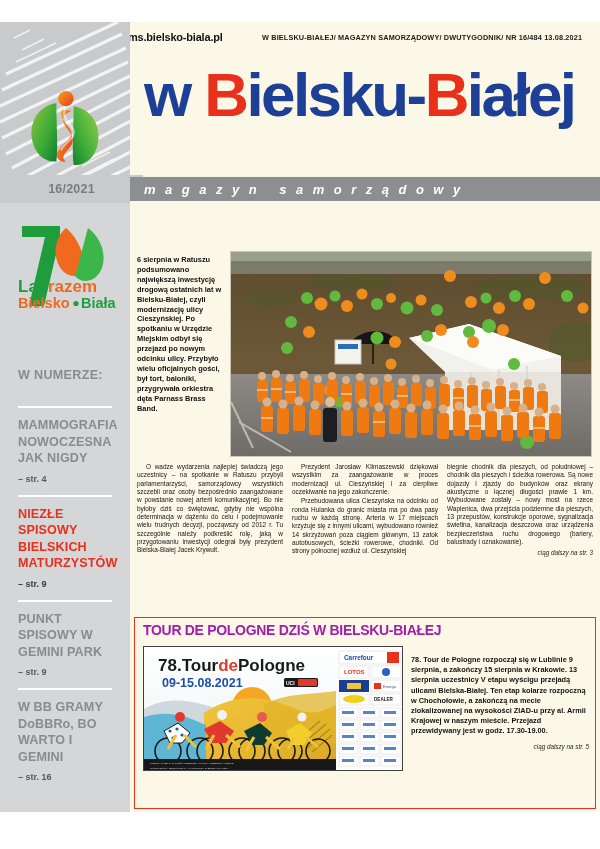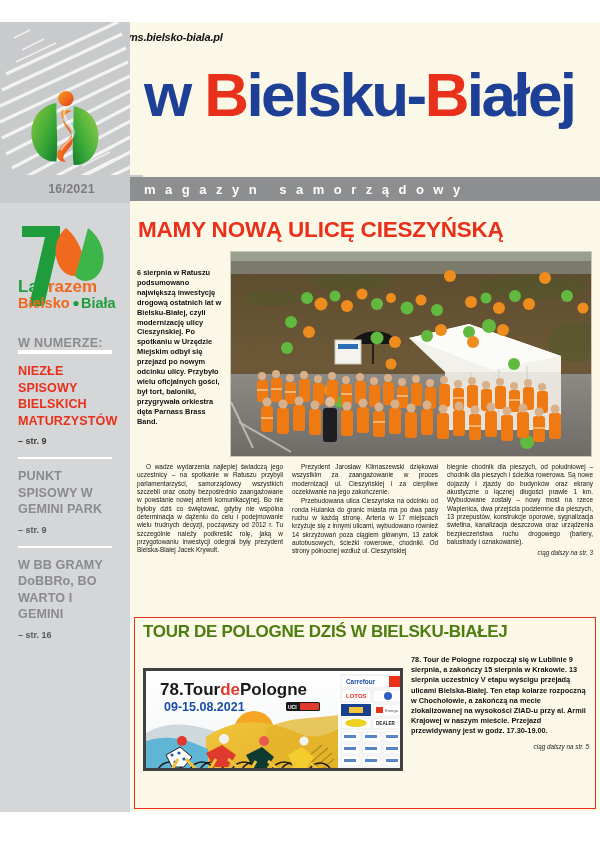--- a/index.html
+++ b/index.html
@@ -19,21 +19,21 @@
   .topbar {
     position: absolute; left: 0; top: 0; width: 600px; height: 22px;
     background: #ffffff;
   }
   .masthead-top {
     position: absolute; left: 0; top: 22px; width: 600px; height: 36px;
     background: #fbf8e8;
   }
   .url {
     position: absolute; left: 128px; top: 31px;
-    font-size: 11px; font-weight: bold; color: #111; letter-spacing: -.2px; font-style: italic;
+    font-size: 11px; font-weight: bold; color: #111; letter-spacing: -.2px;
   }
   .strapline {
     position: absolute; left: 262px; top: 33px;
     font-size: 7.3px; font-weight: bold; color: #1a1a1a;
     letter-spacing: .15px; white-space: nowrap;
   }
 
   
   .rail {
     position: absolute; left: 0; top: 22px; width: 130px; height: 790px;
@@ -75,21 +75,22 @@
     font-size: 12.6px; line-height: 16.5px; font-weight: bold;
     color: #8a8b8d; letter-spacing: .1px;
     font-stretch: condensed;
   }
   .rail-item.red .ttl { color: #e8301b; }
   .rail-item .pg {
     margin-top: 7px; font-size: 9px; font-weight: bold; color: #58595b;
   }
   .rail-item.red .pg { color: #3a3a3a; }
   .rail-head {
-    padding: 6px 14px 0 18px;
+    padding: 6px 14px 24px 18px;
+    margin-top: 32px;
   }
   .rail-head .ttl {
     font-size: 12.6px; font-weight: bold; color: #8a8b8d; letter-spacing: .3px;
   }
 
   
   .masthead {
     position: absolute; left: 130px; top: 58px; width: 424px; height: 117px;
     background: #fbf8e8;
   }
@@ -102,36 +103,36 @@
   }
   .mh-title .r { color: #e8301b; }
 
   .magbar {
     position: absolute; left: 130px; top: 177px; width: 470px; height: 24px;
     background: #8d8e90;
     display: flex; align-items: center;
   }
   .magbar span {
     color: #ffffff; font-size: 13px; font-weight: bold;
-    letter-spacing: 9.5px; padding-left: 14px;
+    letter-spacing: 9.5px; padding-left: 14px; font-style: italic;
   }
 
   
   .main {
     position: absolute; left: 130px; top: 201px; width: 470px; height: 648px;
     background: #fbf8e8;
   }
   .headline {
     position: absolute; left: 8px; top: 16px;
     font-size: 22.5px; font-weight: bold; color: #e8301b;
     letter-spacing: -.2px; white-space: nowrap;
   }
 
   .lead {
-    position: absolute; left: 7px; top: 67px; width: 86px;
+    position: absolute; left: 7px; top: 54px; width: 86px;
     font-size: 7.4px; line-height: 9.9px; font-weight: bold;
     color: #111; text-align: left;
   }
 
   .photo {
     position: absolute; left: 100px; top: 50px; width: 362px; height: 206px;
     border: 1px solid #c9c8b8;
     overflow: hidden; background: #6a5c3f;
   }
 
@@ -153,26 +154,26 @@
   }
 
   
   .tdp {
     position: absolute; left: 4px; top: 416px; width: 462px; height: 192px;
     border: 1.4px solid #e8301b;
     background: #fbf8e8;
   }
   .tdp-head {
     position: absolute; left: 8px; top: 4px;
-    font-size: 17px; font-weight: bold; color: #4d7c0f;
+    font-size: 14px; font-weight: bold; color: #a21caf;
     letter-spacing: -.3px; white-space: nowrap;
   }
   .poster {
-    position: absolute; left: 8px; top: 28px; width: 260px; height: 103px;
-    border: 3px solid #404040; overflow: hidden; background: #eeeee8; margin-top: 22px;
+    position: absolute; left: 8px; top: 28px; width: 260px; height: 125px;
+    border: 1px solid #404040; overflow: hidden; background: #eeeee8;
   }
   .tdp-text {
     position: absolute; left: 276px; top: 28px; width: 178px; margin-top: 9px;
   }
   .tdp-text p {
     font-size: 7.35px; line-height: 10.2px; font-weight: bold; color: #111;
   }
   .tdp-text .cd {
     margin-top: 5px; text-align: right; font-style: italic;
     font-weight: normal; font-size: 6.3px; color: #222;
@@ -185,20 +186,21 @@
 </style>
 </head>
 <body>
 
 <div class="page">
 
   <div class="topbar"></div>
   <div class="masthead-top"></div>
 
   <div class="url">ms.bielsko-biala.pl</div>
+  <div class="strapline">W BIELSKU-BIAŁEJ/ MAGAZYN SAMORZĄDOWY/ DWUTYGODNIK/  NR 16/484   13.08.2021</div>
 
   <div class="rail"></div>
 
   <div class="rail-top">
     <svg class="brush" viewBox="0 0 160 190">
       <g stroke="#ffffff" stroke-width="3.2" opacity="0.85" fill="none">
         <path d="M20 58 L132 6"></path>
           <path d="M16 74 L136 18"></path>
           <path d="M14 90 L140 32"></path>
         <path d="M14 106 L142 46"></path>
@@ -265,20 +267,24 @@
       <text x="67" y="90" font-family="Liberation Sans, sans-serif" font-size="14.5" font-weight="bold" fill="#1f9d3c">Biała</text>
     </svg>
   </div>
 
   <div class="rail-list">
     <div class="rail-head">
       <div class="ttl">W NUMERZE:</div>
     </div>
     <div class="rail-sep"></div>
 
+    <div class="rail-item">
+      <div class="ttl">MAMMOGRAFIA NOWOCZESNA JAK NIGDY</div>
+      <div class="pg">– str. 4</div>
+    </div>
     <div class="rail-sep"></div>
 
     <div class="rail-item red">
       <div class="ttl">NIEZŁE SPISOWY BIELSKICH MATURZYSTÓW</div>
       <div class="pg">– str. 9</div>
     </div>
     <div class="rail-sep"></div>
 
     <div class="rail-item">
       <div class="ttl">PUNKT SPISOWY W GEMINI PARK</div>
@@ -297,21 +303,20 @@
       <span>w </span><span class="r">B</span><span>ielsku-</span><span class="r">B</span><span>iałej</span>
     </div>
   </div>
 
   <div class="magbar">
     <span>magazyn samorządowy</span>
   </div>
 
   <div class="main">
 
-    <div class="headline">MAMY NOWĄ ULICĘ CIESZYŃSKĄ</div>
 
     <div class="lead">6 sierpnia w Ratuszu podsumowano największą inwestycję drogową ostatnich lat w Bielsku-Białej, czyli modernizację ulicy Cieszyńskiej. Po spotkaniu w Urzędzie Miejskim odbył się przejazd po nowym odcinku ulicy. Przybyło wielu oficjalnych gości, był tort, baloniki, przygrywała orkiestra dęta Parnass Brass Band.</div>
 
     <div class="photo">
       <svg viewBox="0 0 362 206" width="362" height="206">
         <defs>
           <linearGradient id="soil" x1="0" y1="0" x2="0" y2="1">
             <stop offset="0%" stop-color="#5b4a2e"></stop>
               <stop offset="55%" stop-color="#6d5937"></stop>
               <stop offset="100%" stop-color="#4a3d26"></stop>

